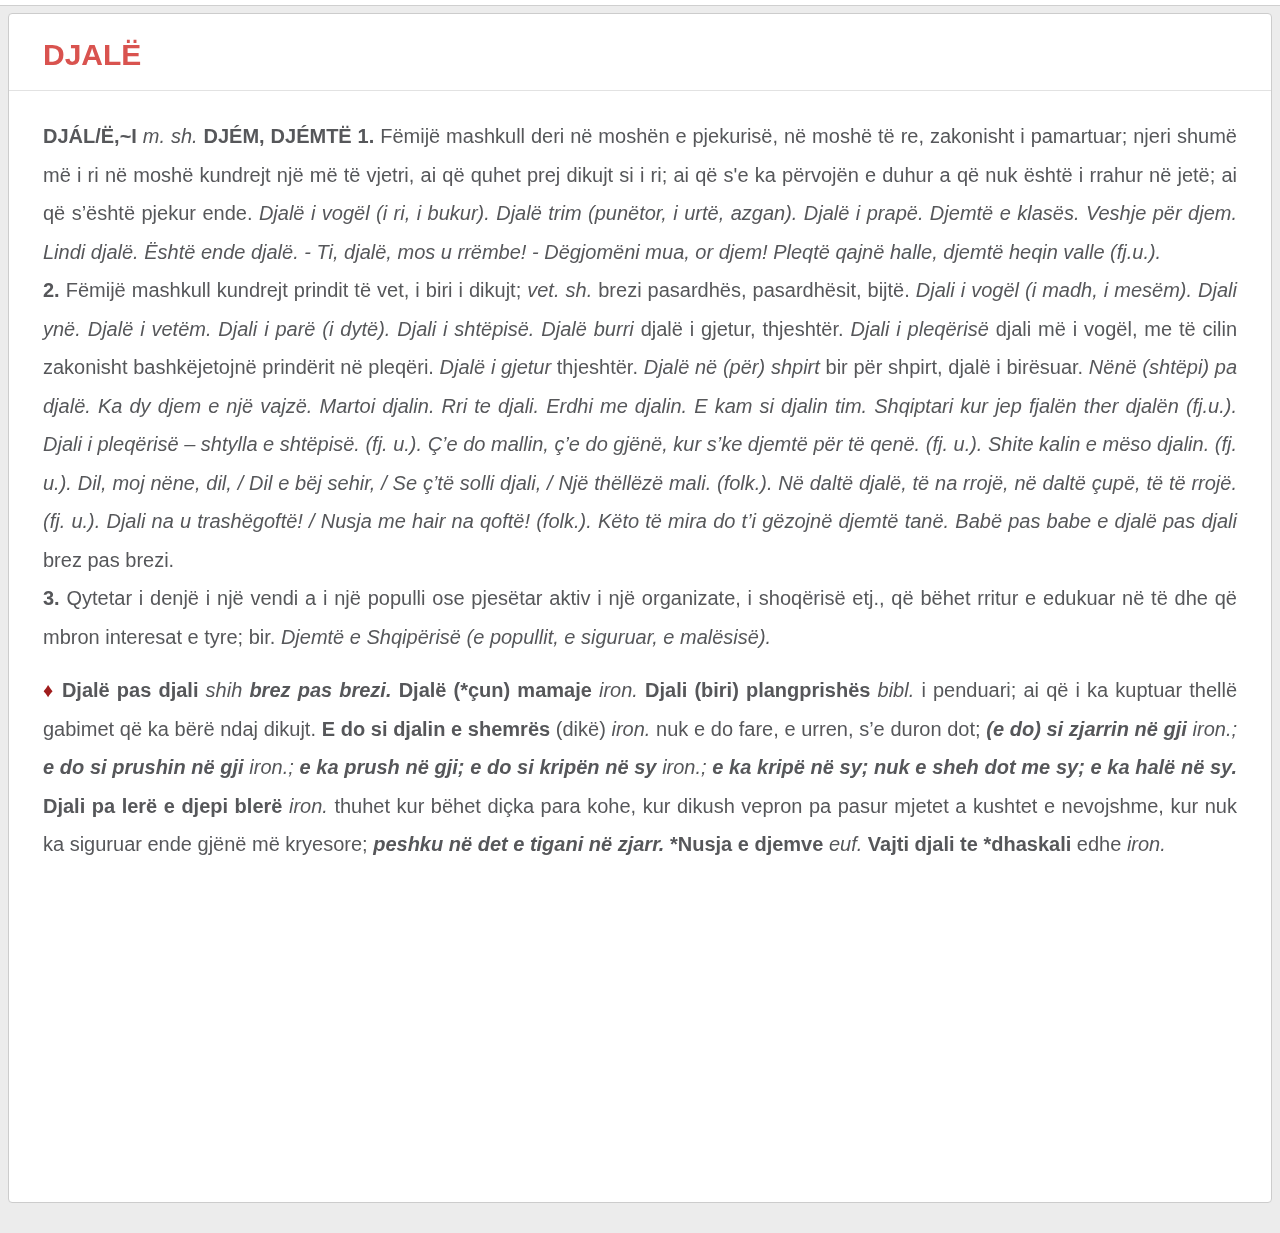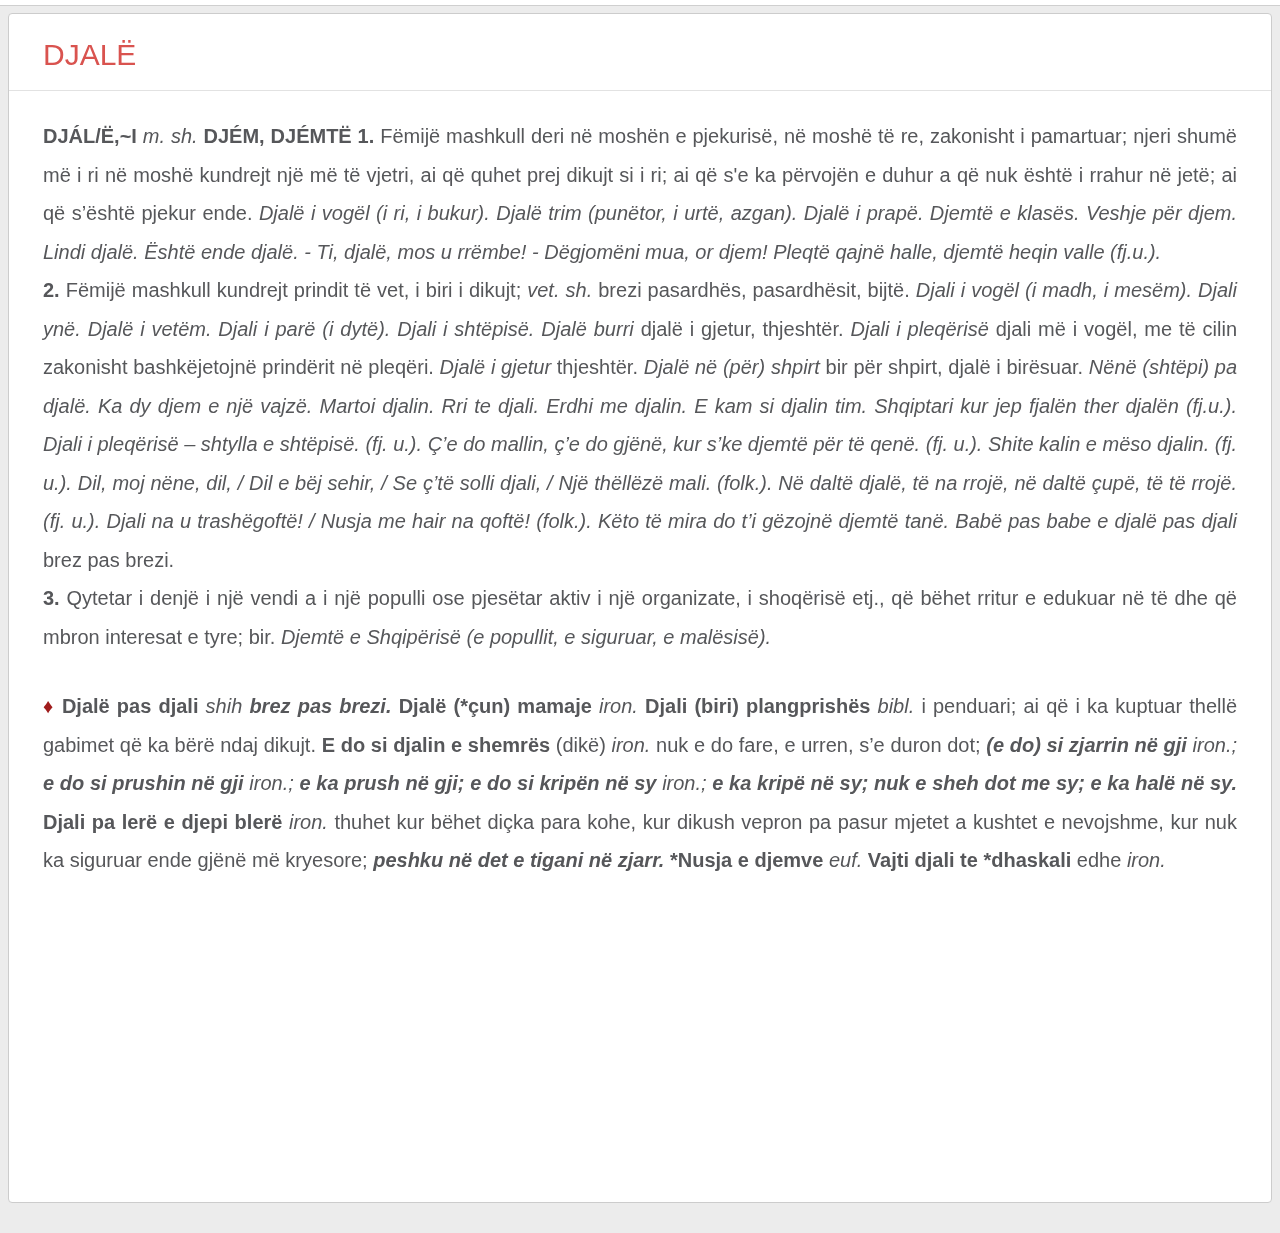--- a/index.html
+++ b/index.html
@@ -21,33 +21,33 @@
     min-height: 1190px;
     box-sizing: border-box;
   }
   .card-header {
     padding: 24px 34px 19px 34px;
     border-bottom: 1px solid #e2e2e2;
   }
   .entry-title {
     margin: 0;
     font-size: 30px;
-    font-weight: 400;
+    font-weight: 700;
     color: #d9534f;
     line-height: 1.1;
   }
   .card-body {
     padding: 26px 34px 34px 34px;
     font-size: 20px;
     line-height: 38.5px;
     color: #56575a;
     text-align: justify;
   }
   .para { margin: 0; }
-  .para.idioms { margin-top: 31px; }
+  .para.idioms { margin-top: 15px; }
   .r-n { font-weight: 400; font-style: normal; }
   .r-b { font-weight: 700; }
   .r-i { font-style: italic; }
   .r-bi { font-weight: 700; font-style: italic; }
   .r-d { color: #a01d1d; font-weight: 700; }
   .bottom-gap { height: 25px; }
 </style>
 </head>
 <body>
 

